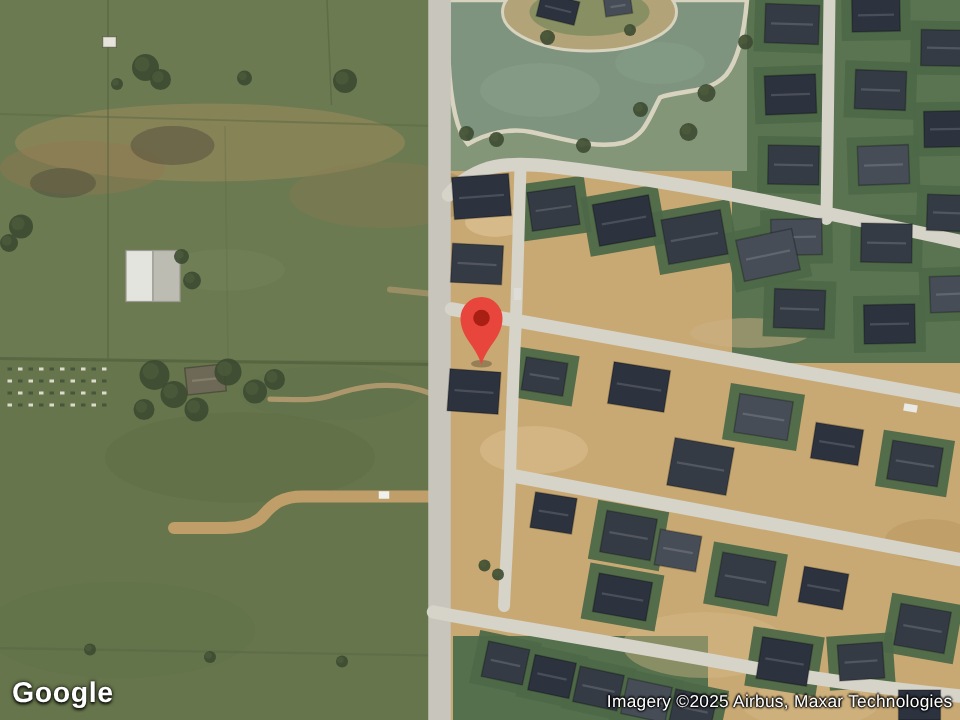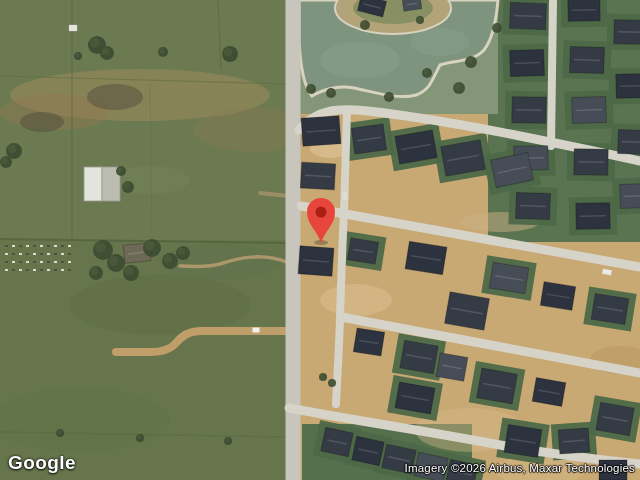--- a/index.html
+++ b/index.html
@@ -301,14 +301,14 @@
       <rect x="252.5" y="327.5" width="7" height="5" fill="#f0f0ec" transform="rotate(0 256 330)"></rect>
     </svg>
 
   <svg class="marker" width="36" height="50" viewBox="0 0 36 50" style="left: 303px; top: 196px;">
     <ellipse cx="18" cy="46.5" rx="7" ry="2.5" fill="rgba(0,0,0,0.25)"></ellipse>
     <path d="M18,47 C14,34 4,29 4,16 A14,14 0 1 1 32,16 C32,29 22,34 18,47 Z" fill="#E8453C"></path>
     <circle cx="18" cy="16" r="5.5" fill="#A91F14"></circle>
   </svg>
 
   <div class="logo">Google</div>
-  <div class="attribution">Imagery ©2026 Airbus, Maxar Technologies</div>
+  <div class="attribution">Imagery ©2025 Airbus, Maxar Technologies</div>
 </div>
 
 </body></html>

